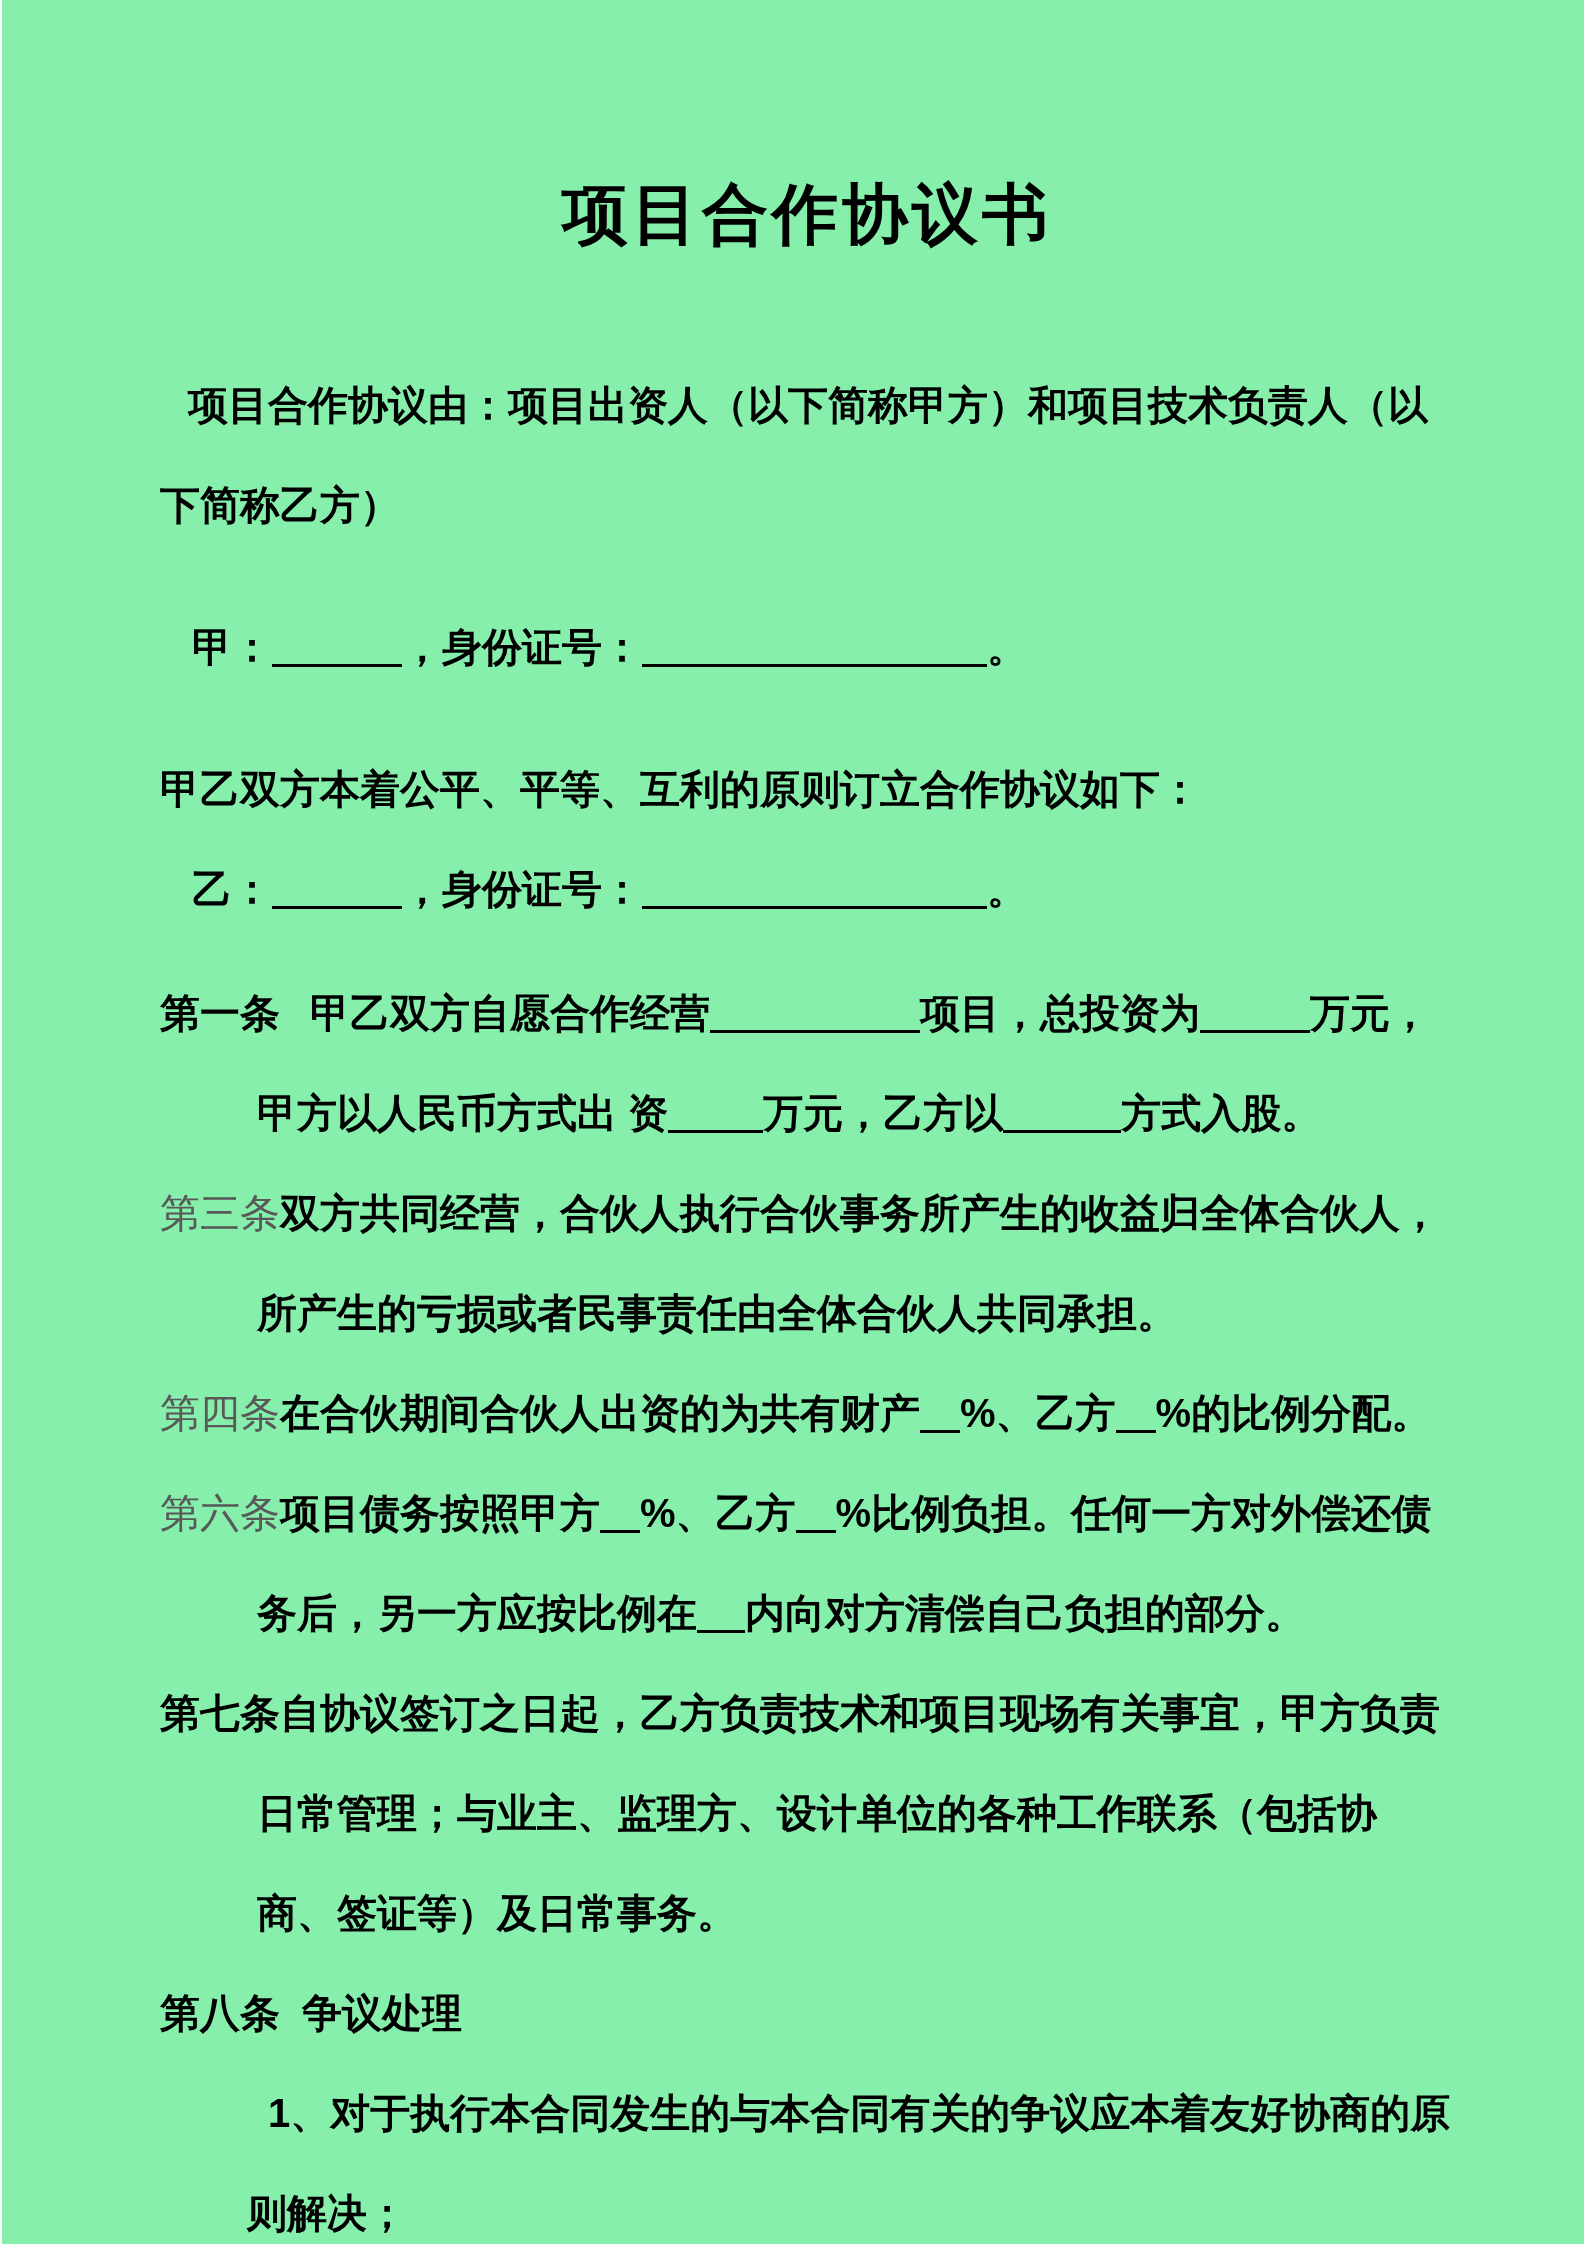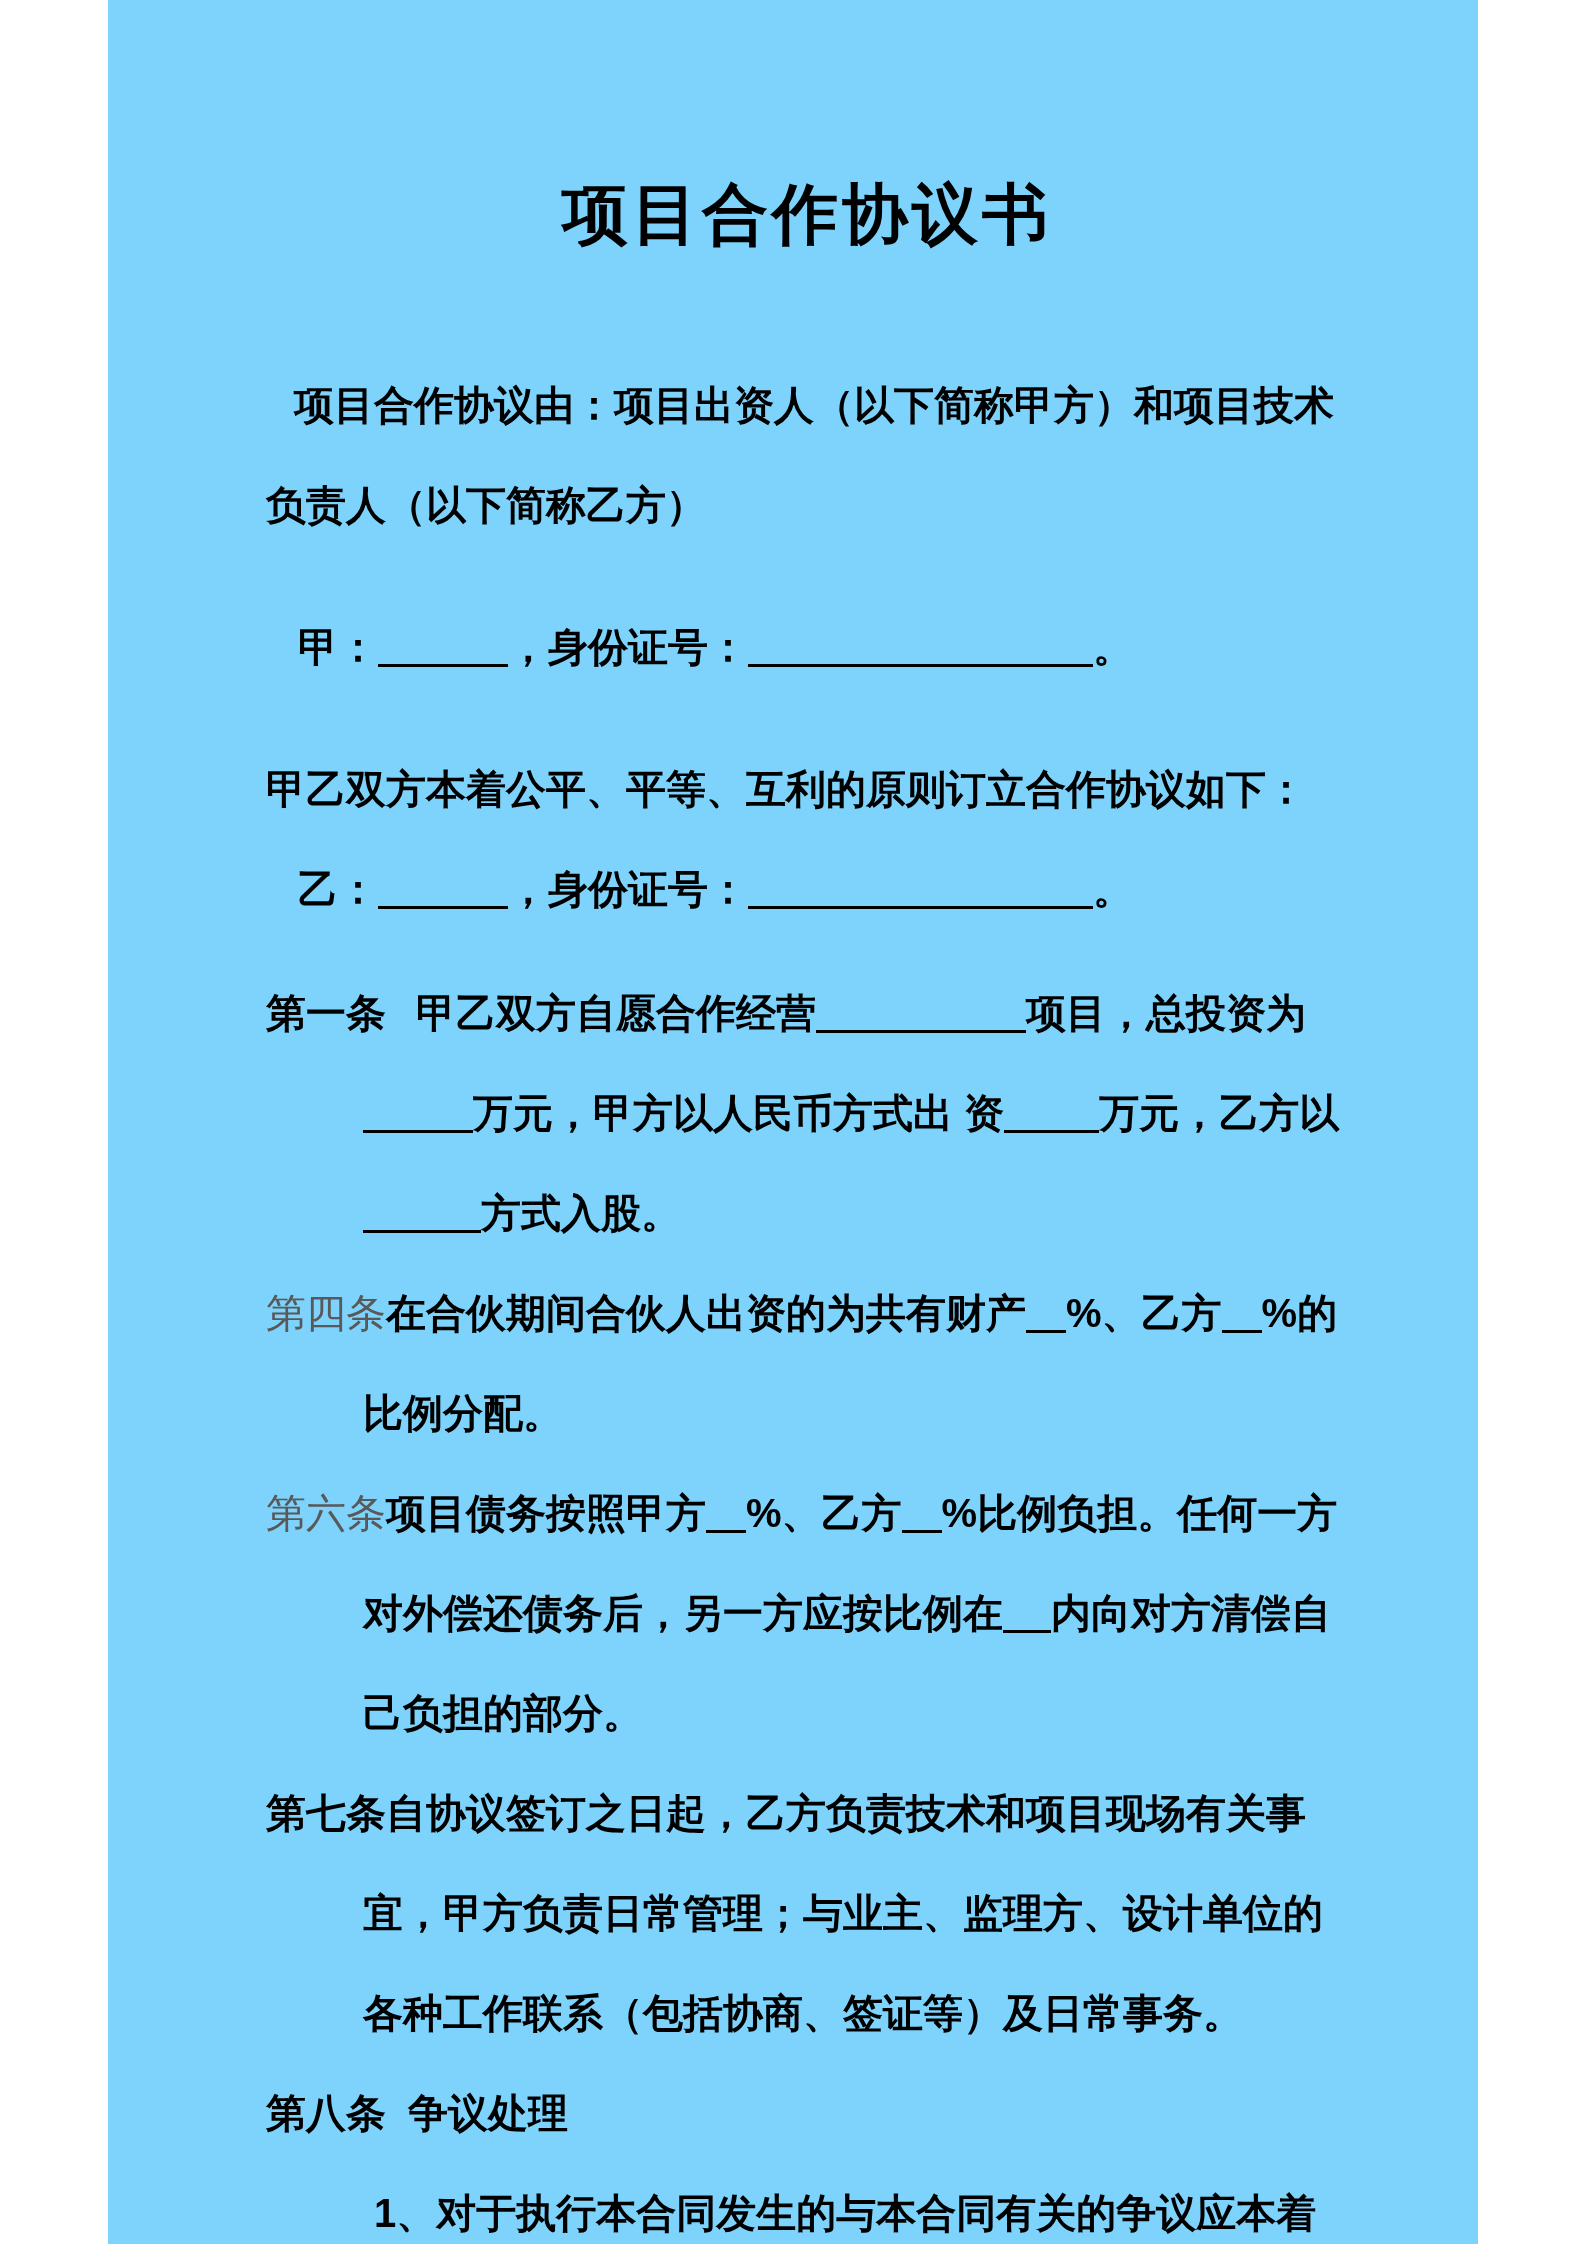--- a/index.html
+++ b/index.html
@@ -2,24 +2,24 @@
 <html><head>
 <meta charset="utf-8">
 <style>
   html, body {
     margin: 0;
     padding: 0;
     background: #ffffff;
   }
   .page {
     position: relative;
-    width: 1370px;
+    width: 1582px;
     height: 2244px;
     margin: 0 auto;
-    background: #7dd3fc;
+    background: #86efac;
     overflow: hidden;
     font-family: "Liberation Sans", "DejaVu Sans", sans-serif;
     color: #000000;
     box-sizing: border-box;
     padding: 140px 130px 8px 158px;
   }
   .doc-title {
     font-size: 66px;
     font-weight: 800;
     text-align: center;
@@ -63,19 +63,20 @@
 <body>
 
 <div class="page">
   <h1 class="doc-title">项目合作协议书</h1>
   <div>
       <p class="para indent-first gap-lg"><span class="">项目合作协议由：</span><span class="">项目出资人（以下简称甲方）和项目技术负责人（以下简称乙方）</span></p>
       <p class="para indent-2 gap-lg"><span class="">甲：</span><span class="blank" style="width: 130px;"></span><span class="">，身份证号：</span><span class="blank" style="width: 345px;"></span><span class="">。</span></p>
       <p class="para"><span class="">甲乙双方本着公平、平等、互利的原则订立合作协议如下：</span></p>
       <p class="para indent-2 gap-md"><span class="">乙：</span><span class="blank" style="width: 130px;"></span><span class="">，身份证号：</span><span class="blank" style="width: 345px;"></span><span class="">。</span></p>
       <p class="para hang"><span class="label">第一条</span><span class="">甲乙双方自愿合作经营</span><span class="blank" style="width: 210px;"></span><span class="">项目，总投资为</span><span class="blank" style="width: 110px;"></span><span class="">万元，甲方以人民币方式出 资</span><span class="blank" style="width: 95px;"></span><span class="">万元，乙方以</span><span class="blank" style="width: 118px;"></span><span class="">方式入股。</span></p>
+      <p class="para hang"><span class="gray">第三条</span><span class="">双方共同经营，合伙人执行合伙事务所产生的收益归全体合伙人，所产生的亏损或者民事责任由全体合伙人共同承担。</span></p>
       <p class="para hang"><span class="gray">第四条</span><span class="">在合伙期间合伙人出资的为共有财产</span><span class="blank" style="width: 40px;"></span><span class="">%、乙方</span><span class="blank" style="width: 40px;"></span><span class="">%的比例分配。</span></p>
       <p class="para hang"><span class="gray">第六条</span><span class="">项目债务按照甲方</span><span class="blank" style="width: 40px;"></span><span class="">%、乙方</span><span class="blank" style="width: 40px;"></span><span class="">%比例负担。任何一方对外偿还债务后，另一方应按比例在</span><span class="blank" style="width: 48px;"></span><span class="">内向对方清偿自己负担的部分。</span></p>
       <p class="para hang"><span class="">第七条</span><span class="">自协议签订之日起，乙方负责技术和项目现场有关事宜，甲方负责日常管理；与业主、监理方、设计单位的各种工作联系（包括协商、签证等）及日常事务。</span></p>
       <p class="para"><span class="label-sm">第八条</span><span class="">争议处理</span></p>
       <p class="para hang-item"><span class="">1、对于执行本合同发生的与本合同有关的争议应本着友好协商的原则解决；</span></p>
     </div>
 </div>
 
 </body></html>

